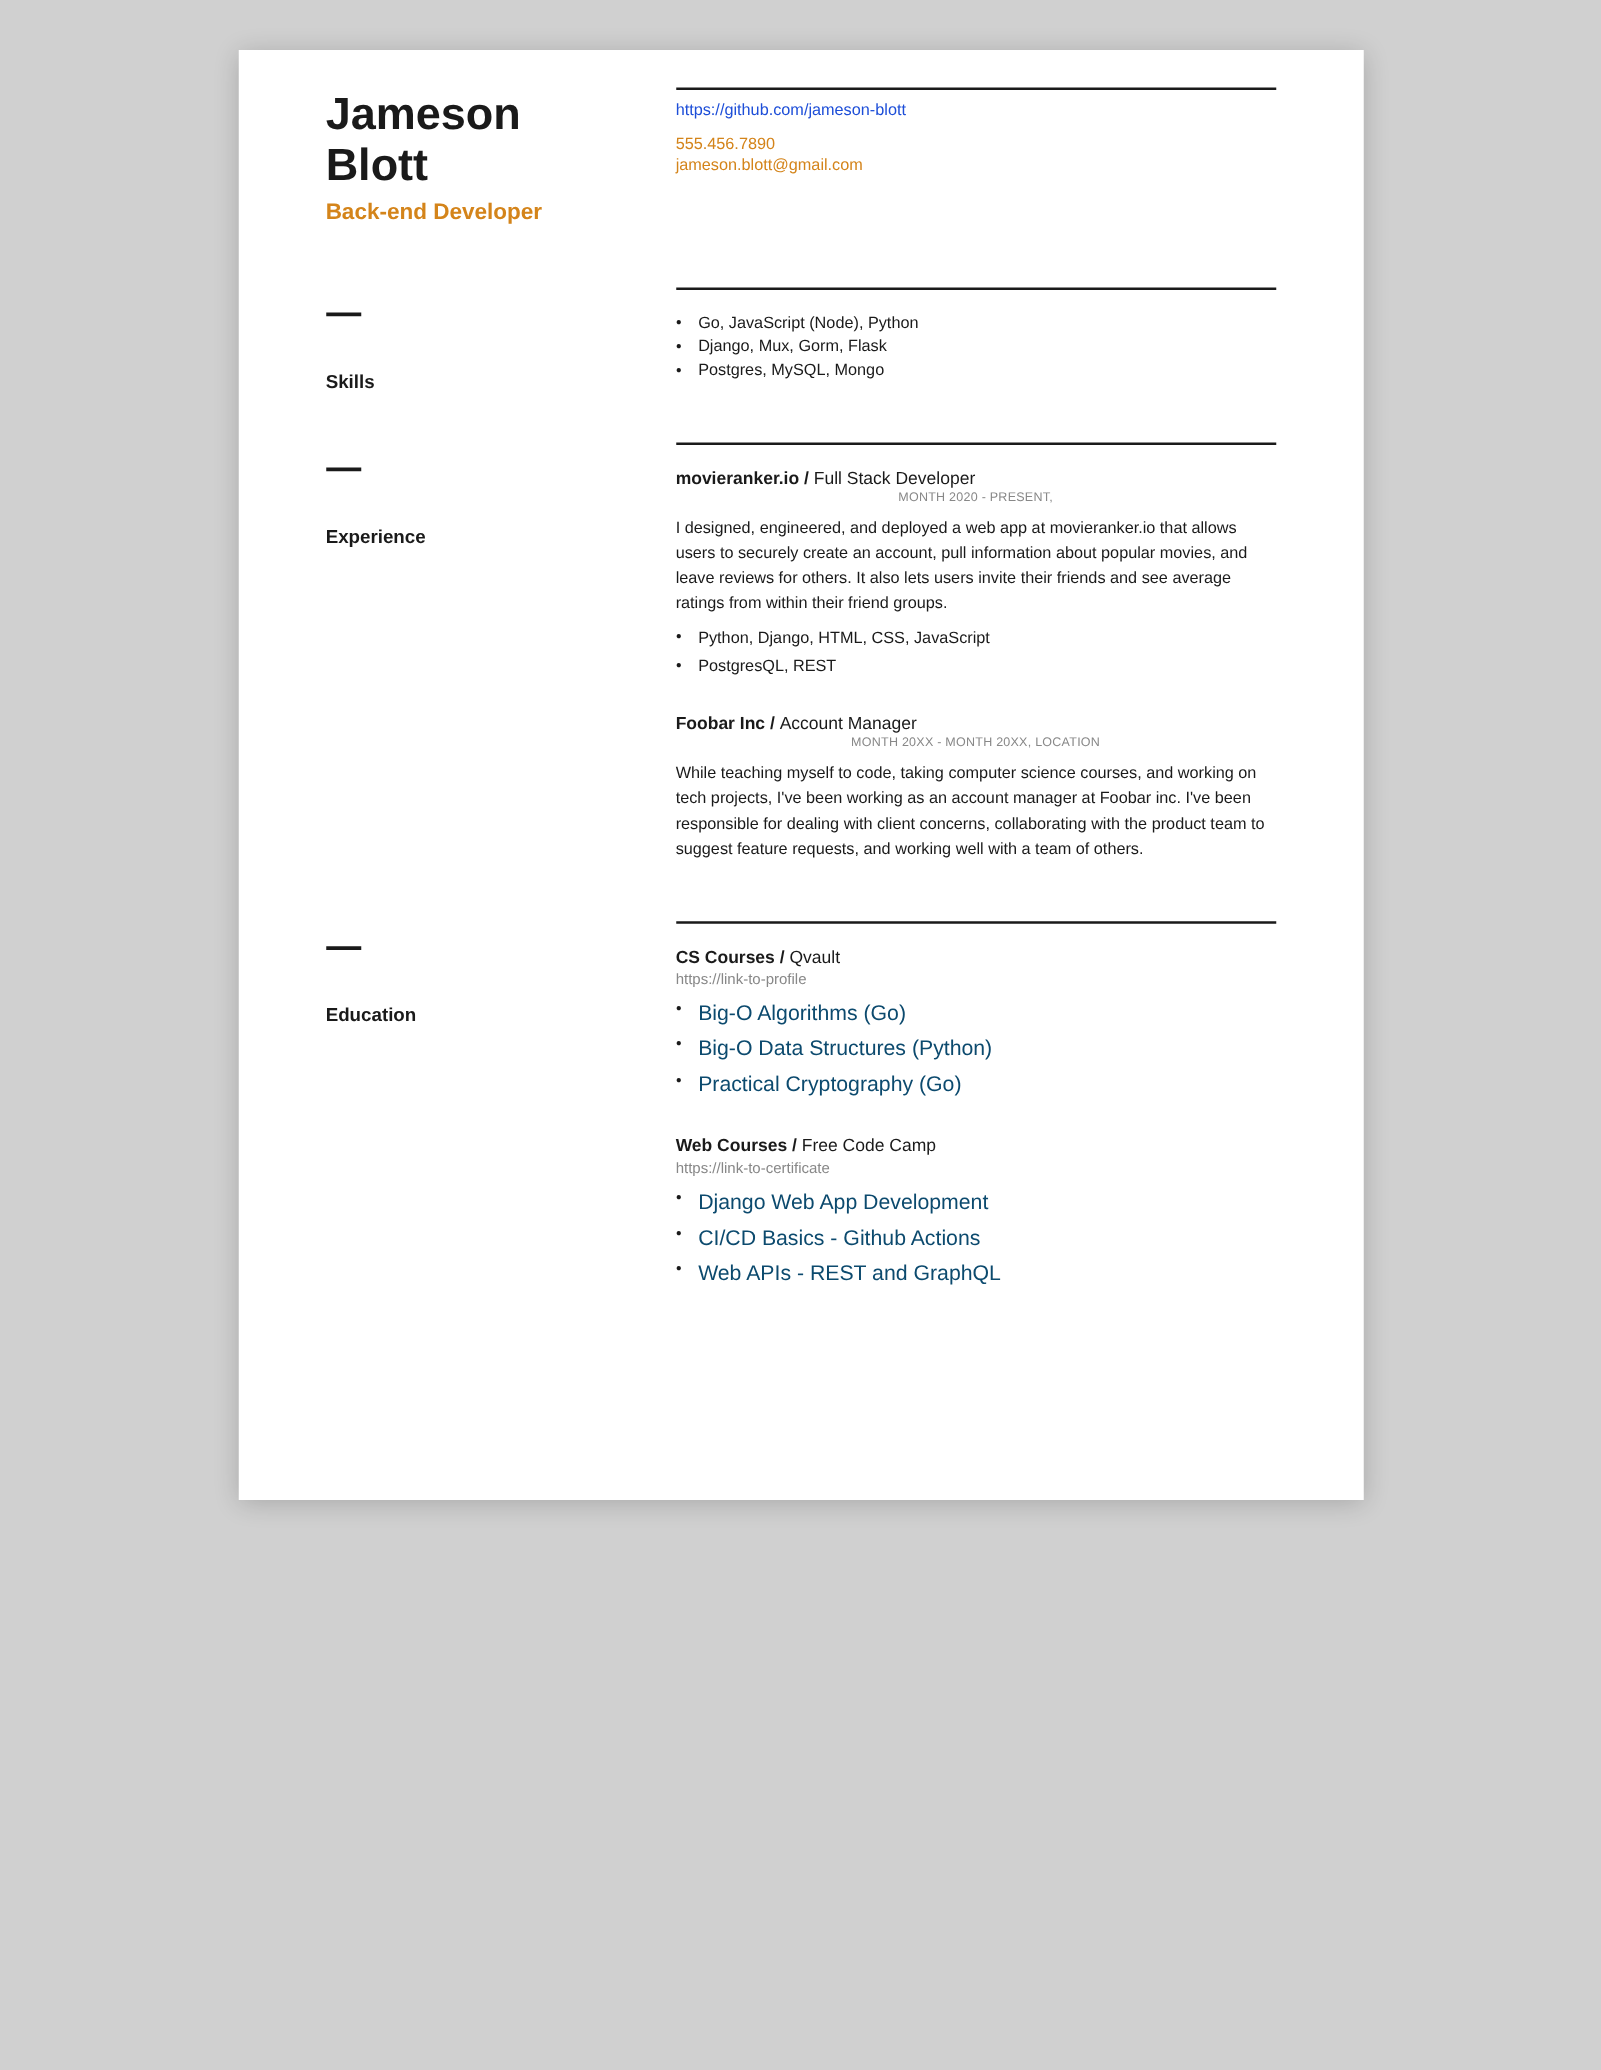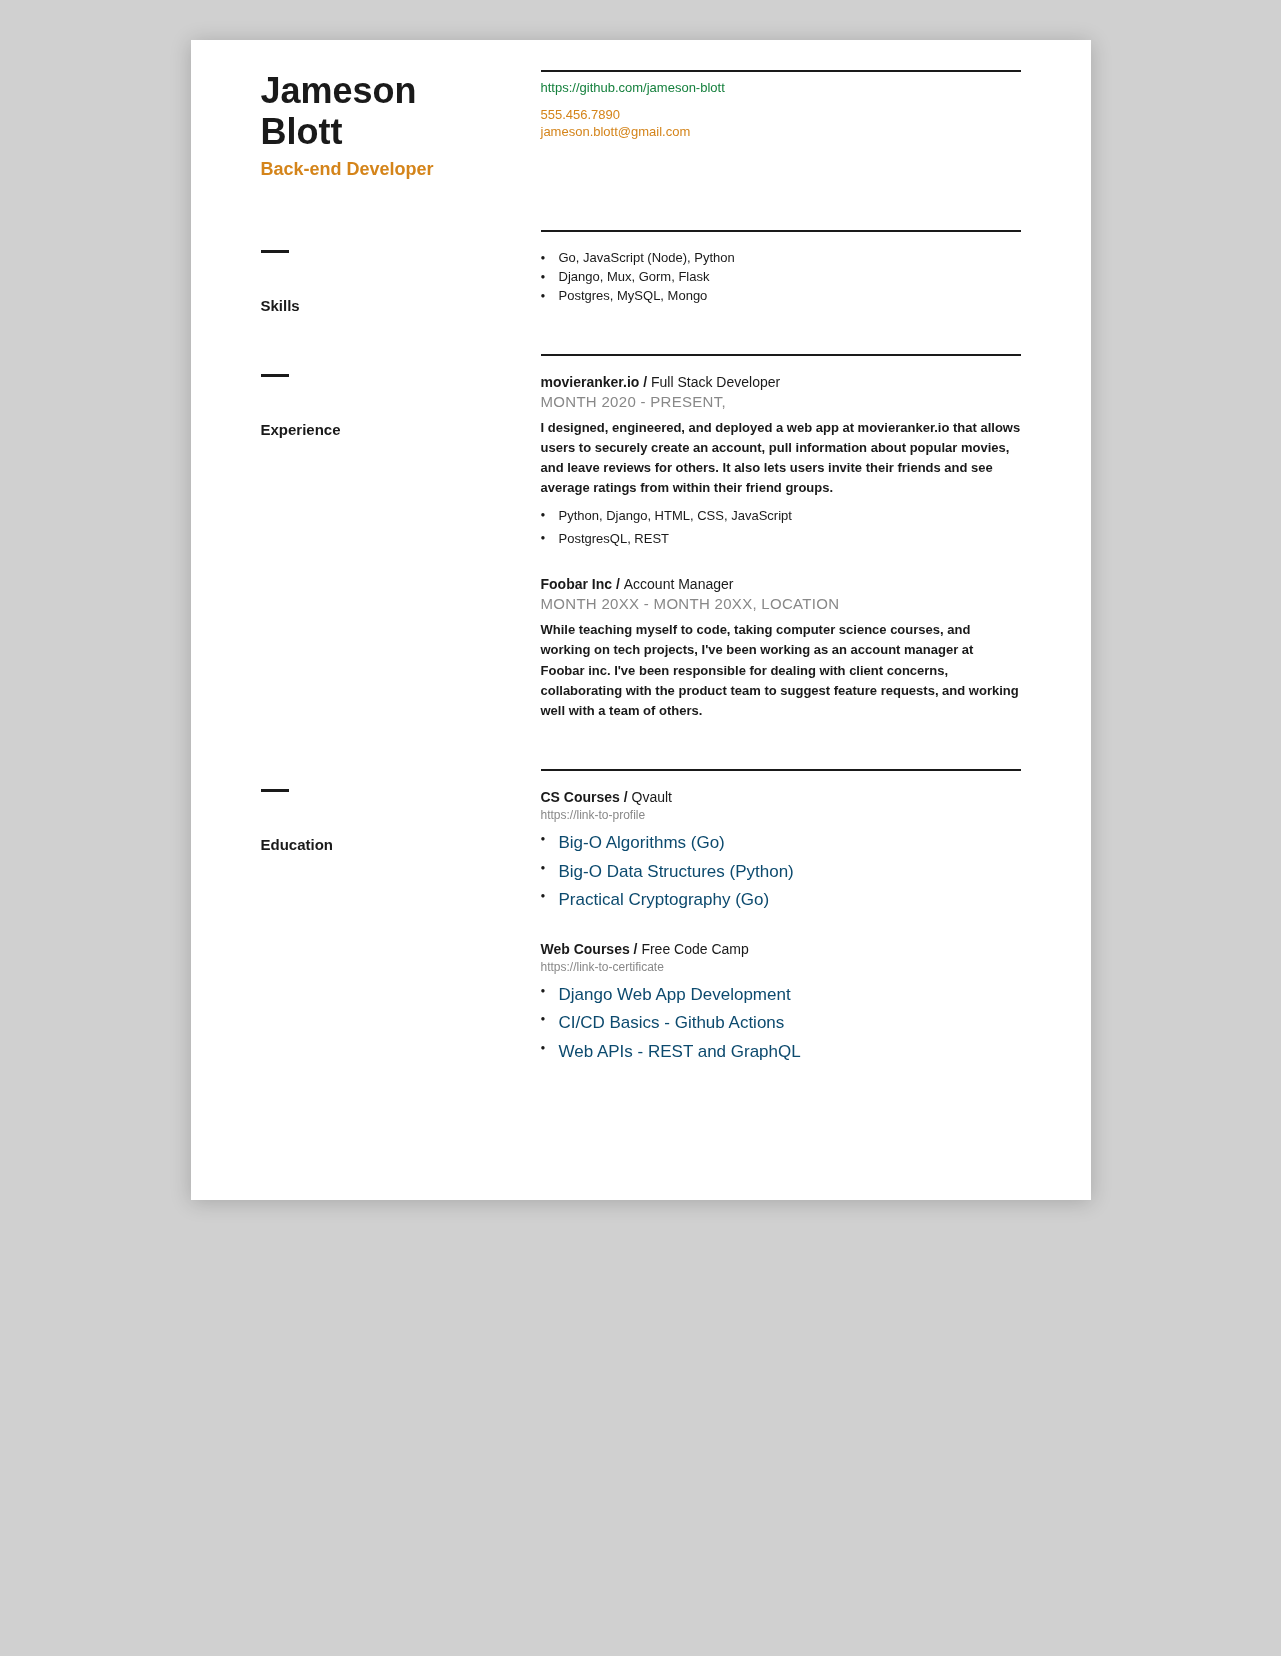--- a/index.html
+++ b/index.html
@@ -47,21 +47,21 @@
       margin-top: 6px;
       font-family: Arial, sans-serif;
     }
     .header-right {
       flex: 1;
       padding-top: 8px;
       border-top: 2px solid #1a1a1a;
     }
     .header-github {
       font-size: 13px;
-      color: #15803d;
+      color: #1d4ed8;
       margin-bottom: 12px;
       font-family: Arial, sans-serif;
     }
     .header-phone {
       font-size: 13px;
       color: #d4841a;
       font-family: Arial, sans-serif;
       margin-bottom: 2px;
     }
     .header-email {
@@ -136,34 +136,34 @@
       font-family: Arial, sans-serif;
       margin-bottom: 3px;
     }
     .exp-title span.company {
       font-weight: 700;
     }
     .exp-title span.role {
       font-weight: 400;
     }
     .exp-date {
-      font-size: 15px;
+      font-size: 10px;
       color: #888;
       font-family: Arial, sans-serif;
       margin-bottom: 8px;
       text-transform: uppercase;
       letter-spacing: 0.02em;
+      text-align: center;
     }
     .exp-desc {
       font-size: 13px;
       color: #1a1a1a;
       font-family: Arial, sans-serif;
       line-height: 1.55;
       margin-bottom: 8px;
-      font-weight: bold;
     }
     .exp-bullets {
       list-style: none;
       padding: 0;
     }
     .exp-bullets li {
       font-size: 13px;
       color: #1a1a1a;
       font-family: Arial, sans-serif;
       padding-left: 18px;

